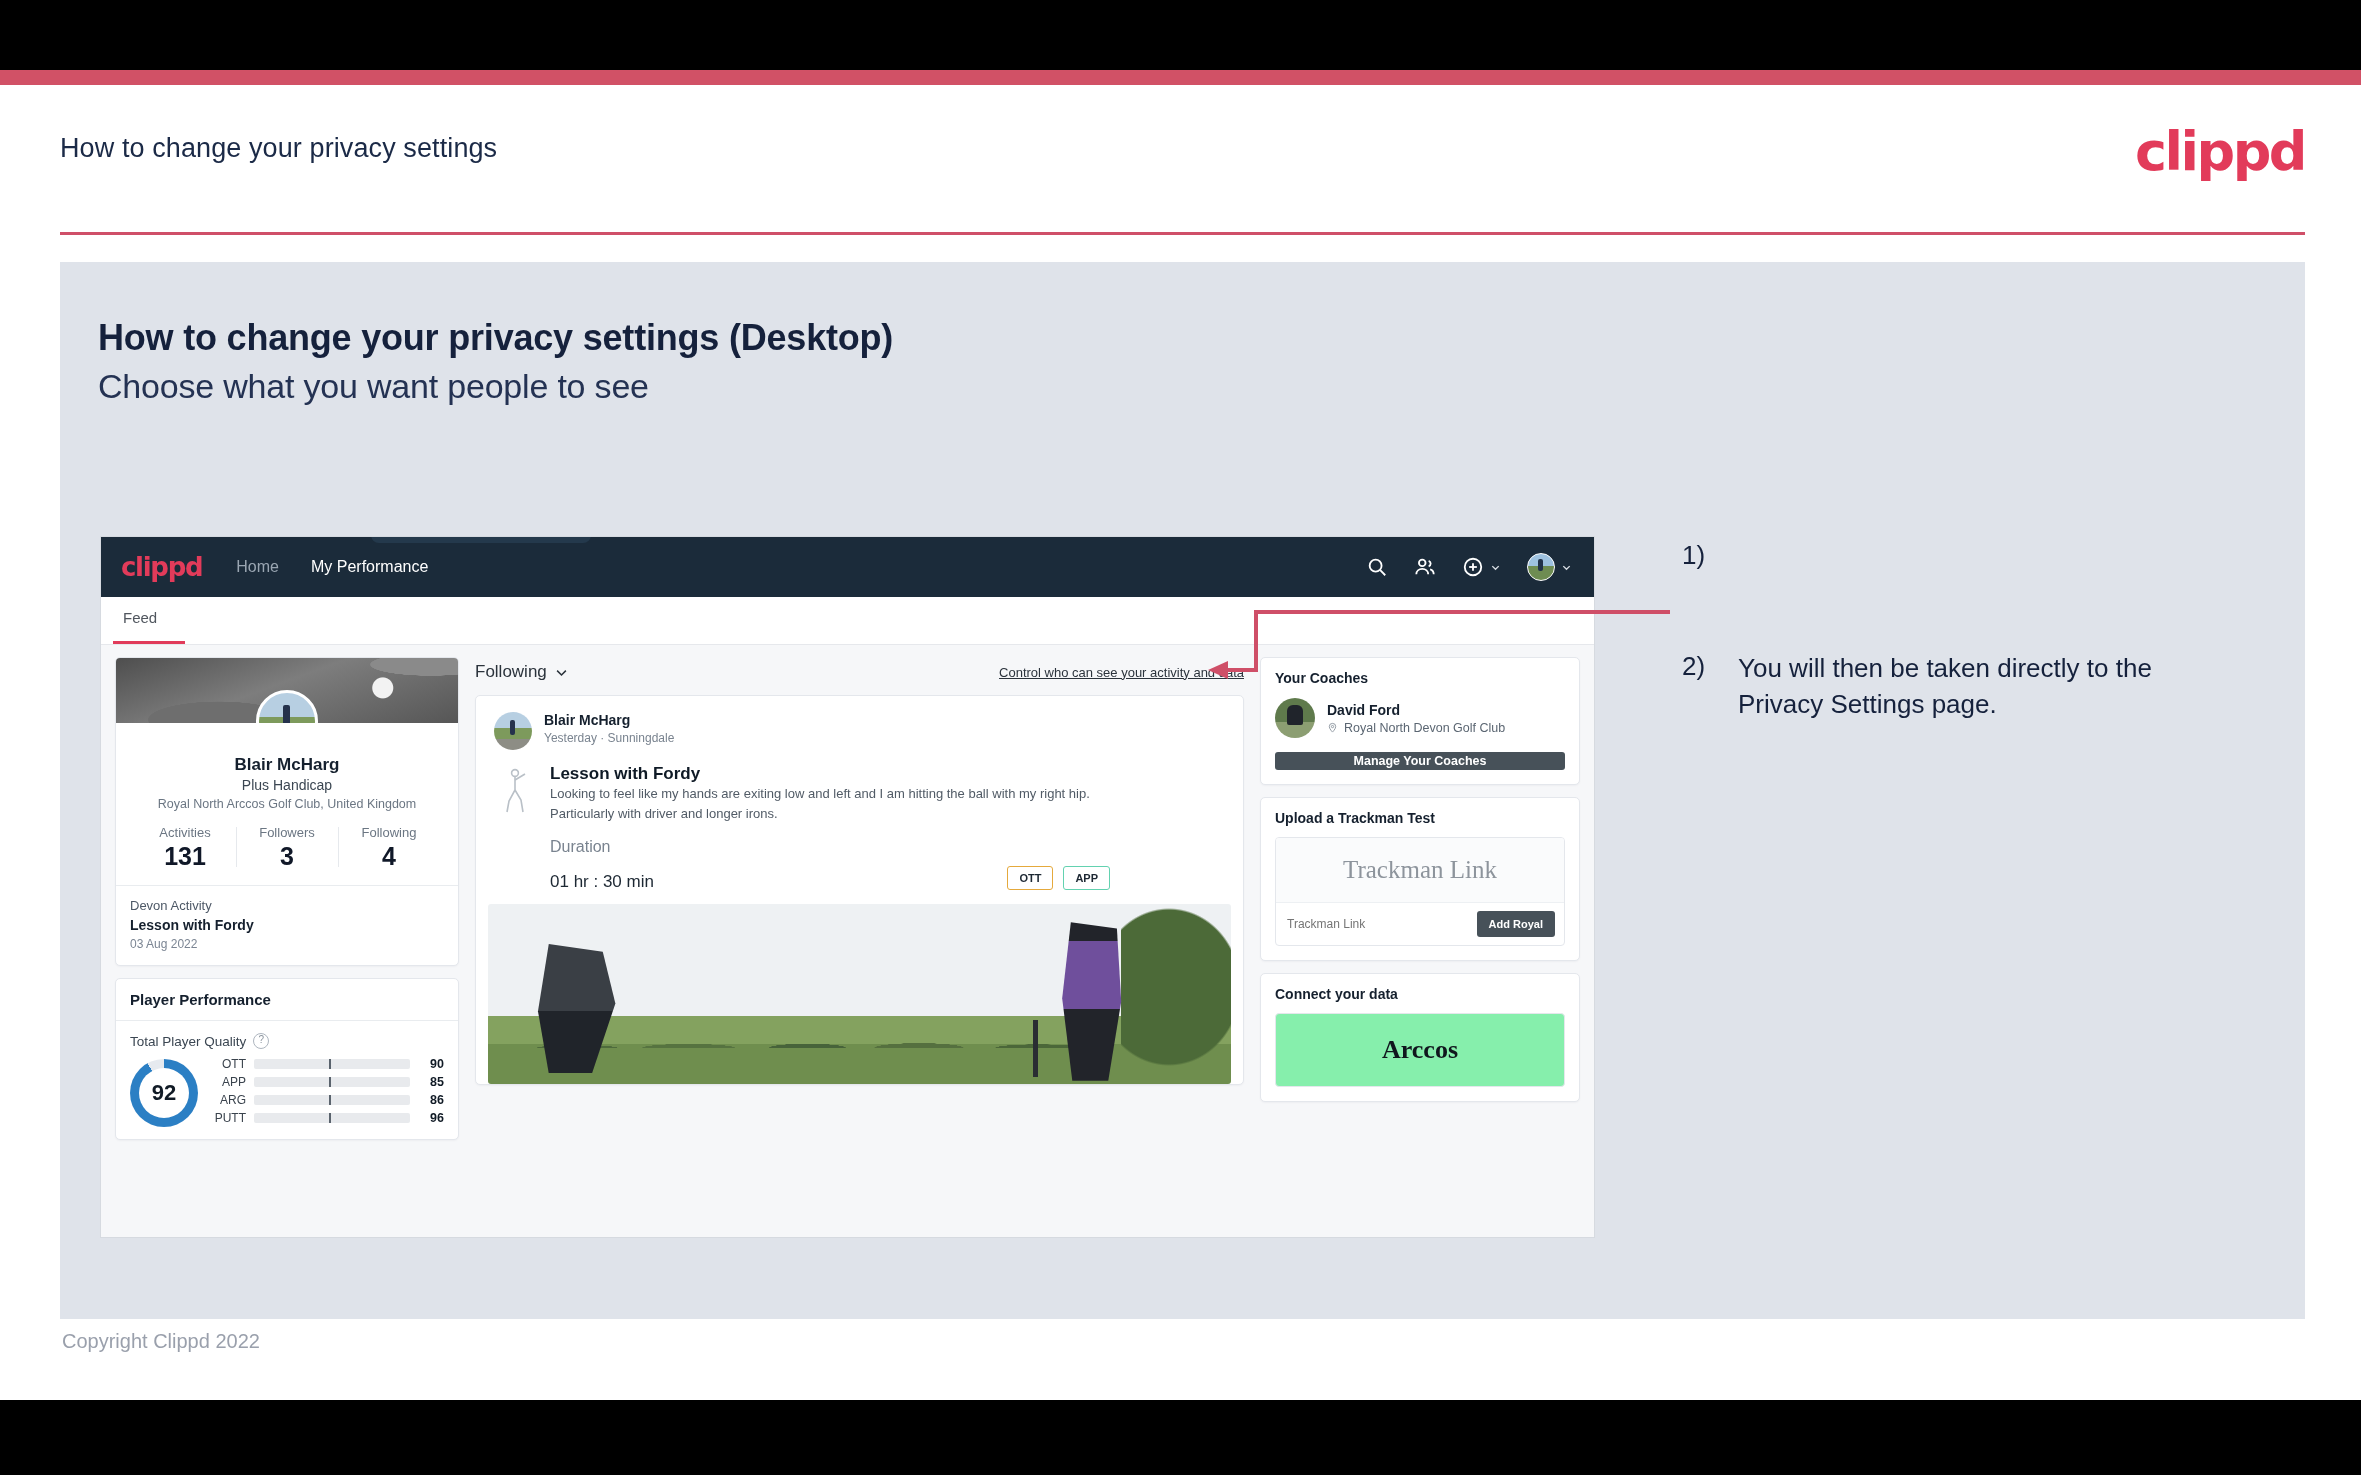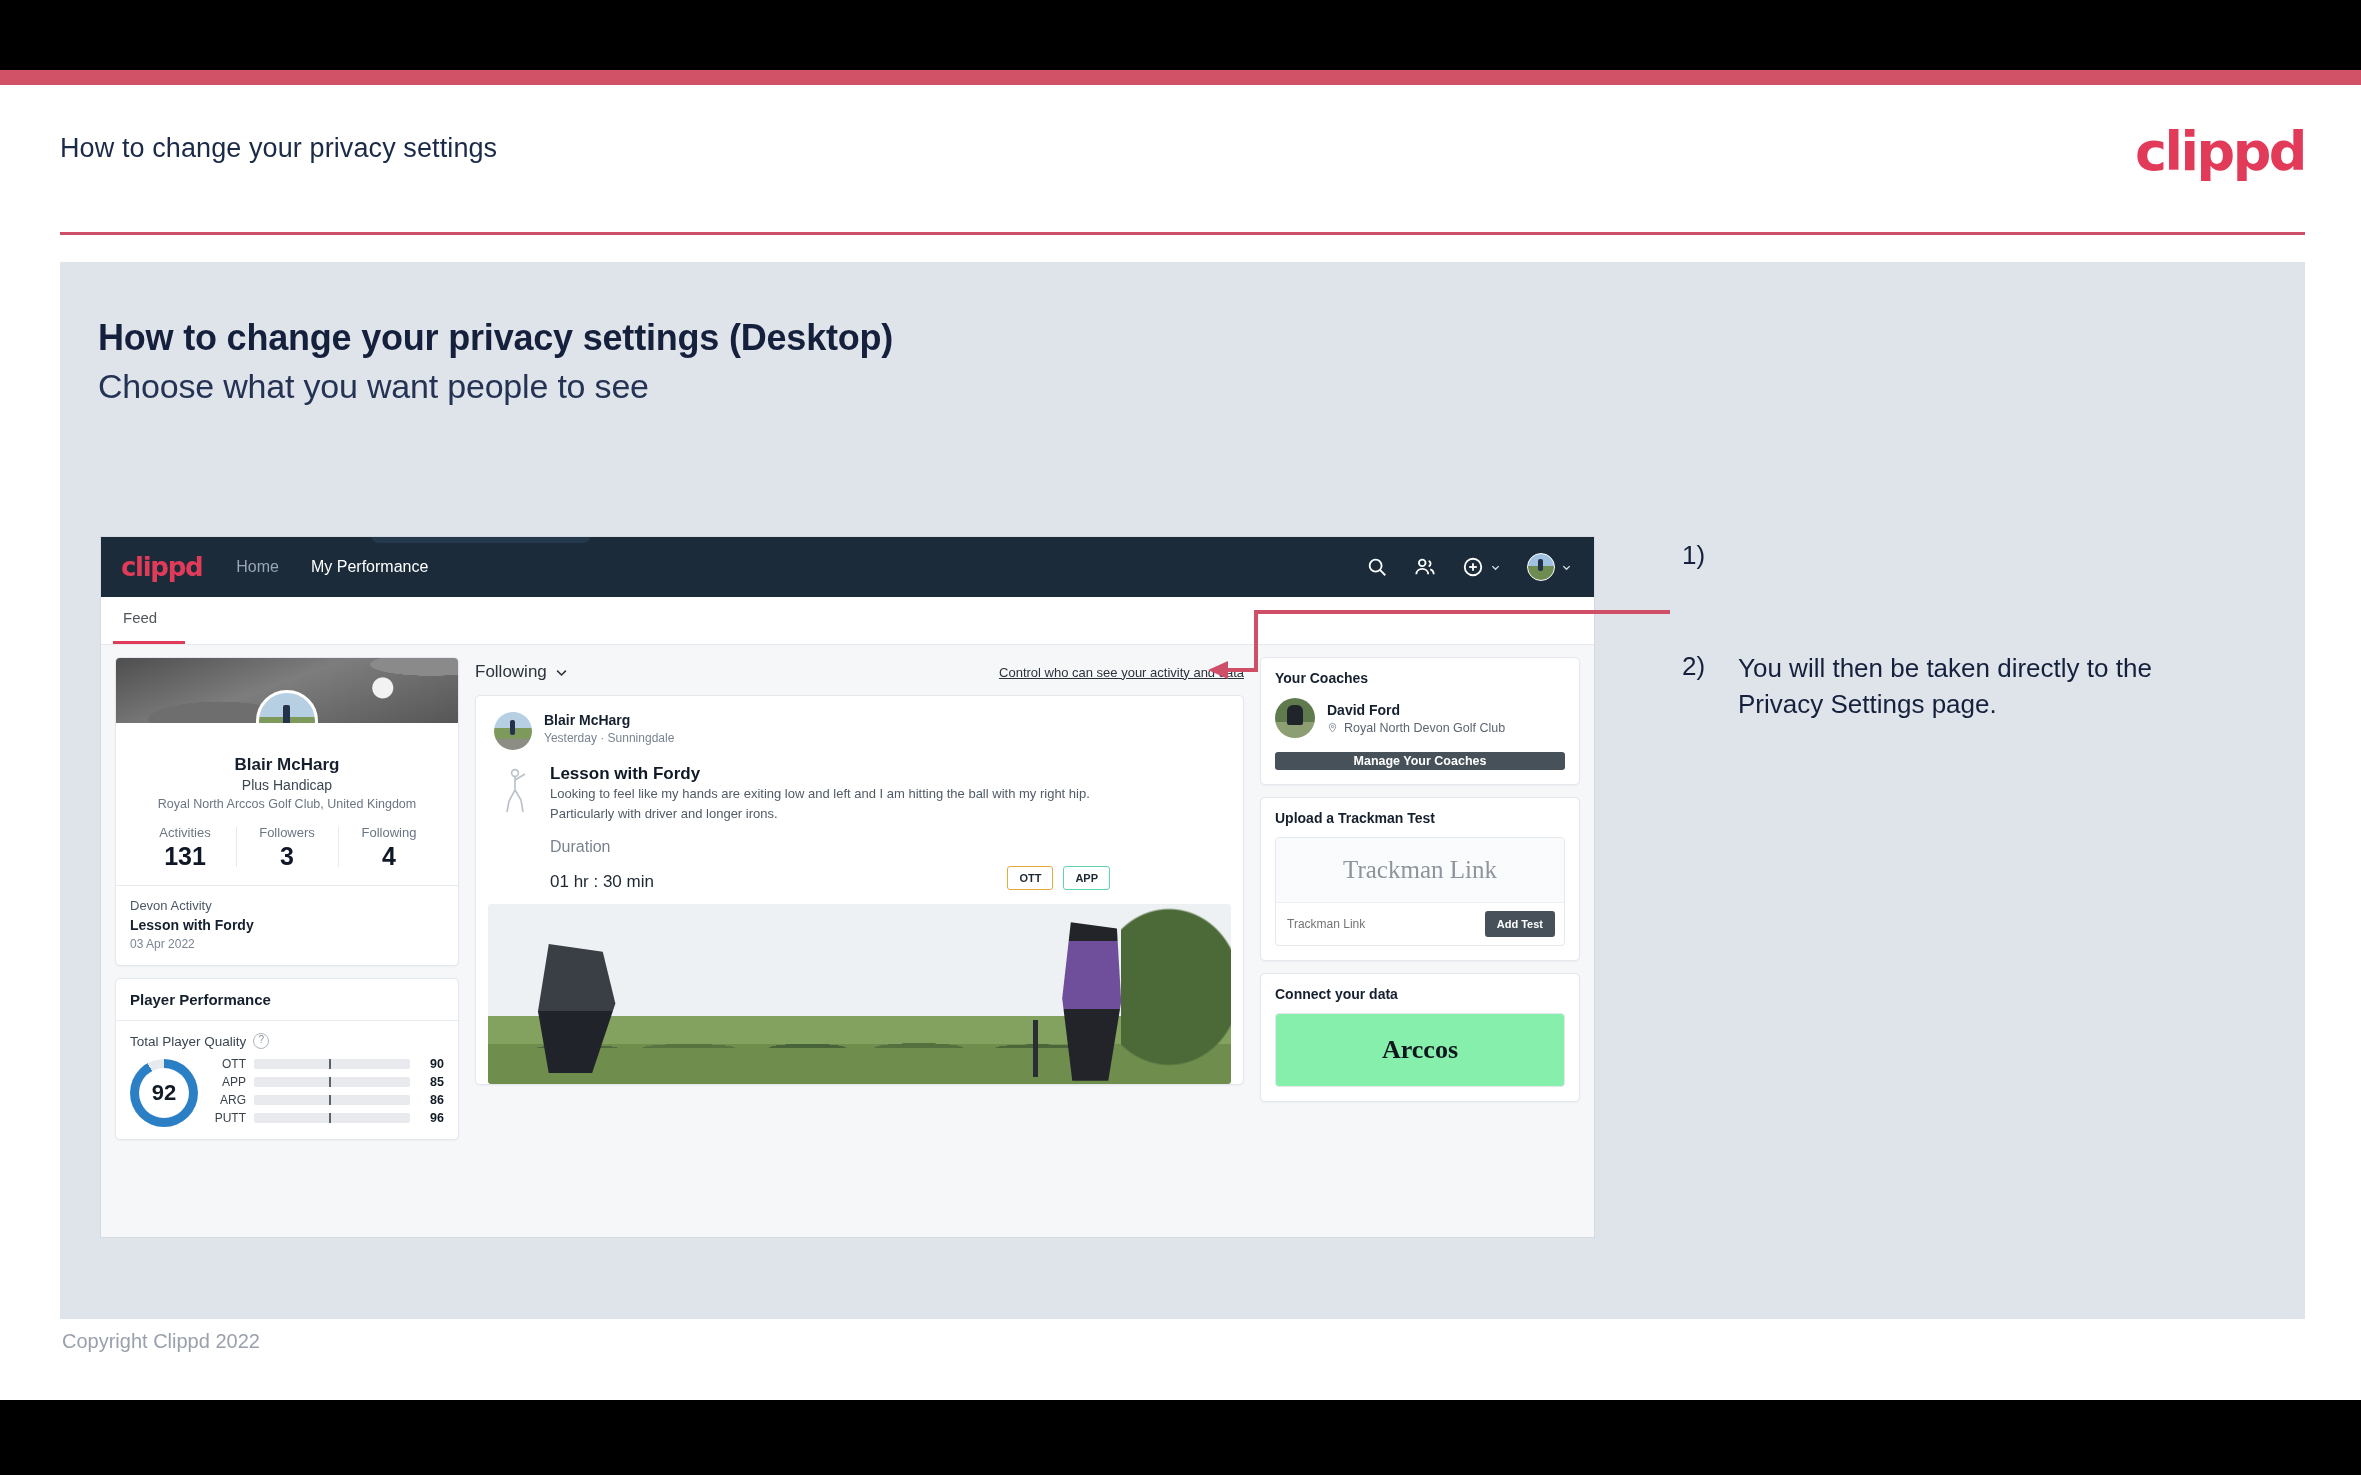--- a/index.html
+++ b/index.html
@@ -361,21 +361,21 @@
               </div>
               <div class="p-stat">
                 <div class="p-stat-label">Following</div>
                 <div class="p-stat-val">4</div>
               </div>
             </div>
           </div>
           <div class="p-latest">
             <div class="p-lat-lbl">Devon Activity</div>
             <div class="p-lat-title">Lesson with Fordy</div>
-            <div class="p-lat-date">03 Apr 2022</div>
+            <div class="p-lat-date">03 Aug 2022</div>
           </div>
         </div>
 
         <div class="card pp">
           <div class="pp-head">Player Performance</div>
           <div class="pp-body">
             <div class="pp-sub">
               <span>Total Player Quality</span>
               <span class="q-ico">?</span>
             </div>
@@ -499,21 +499,21 @@
           </div>
         </div>
 
         <div class="card" style="margin-top:12px">
           <div class="rc">
             <div class="rc-title">Upload a Trackman Test</div>
             <div class="tm-box">
               <div class="tm-logo">Trackman Link</div>
               <div class="tm-input-row">
                 <input class="tm-input" placeholder="Trackman Link" style="">
-                <button class="btn-sm">Add Test</button>
+                <button class="btn-sm">Add Royal</button>
               </div>
             </div>
           </div>
         </div>
 
         <div class="card" style="margin-top:12px">
           <div class="rc">
             <div class="rc-title">Connect your data</div>
             <div class="cd-box">
               <span class="cd-logo">Arccos</span>

